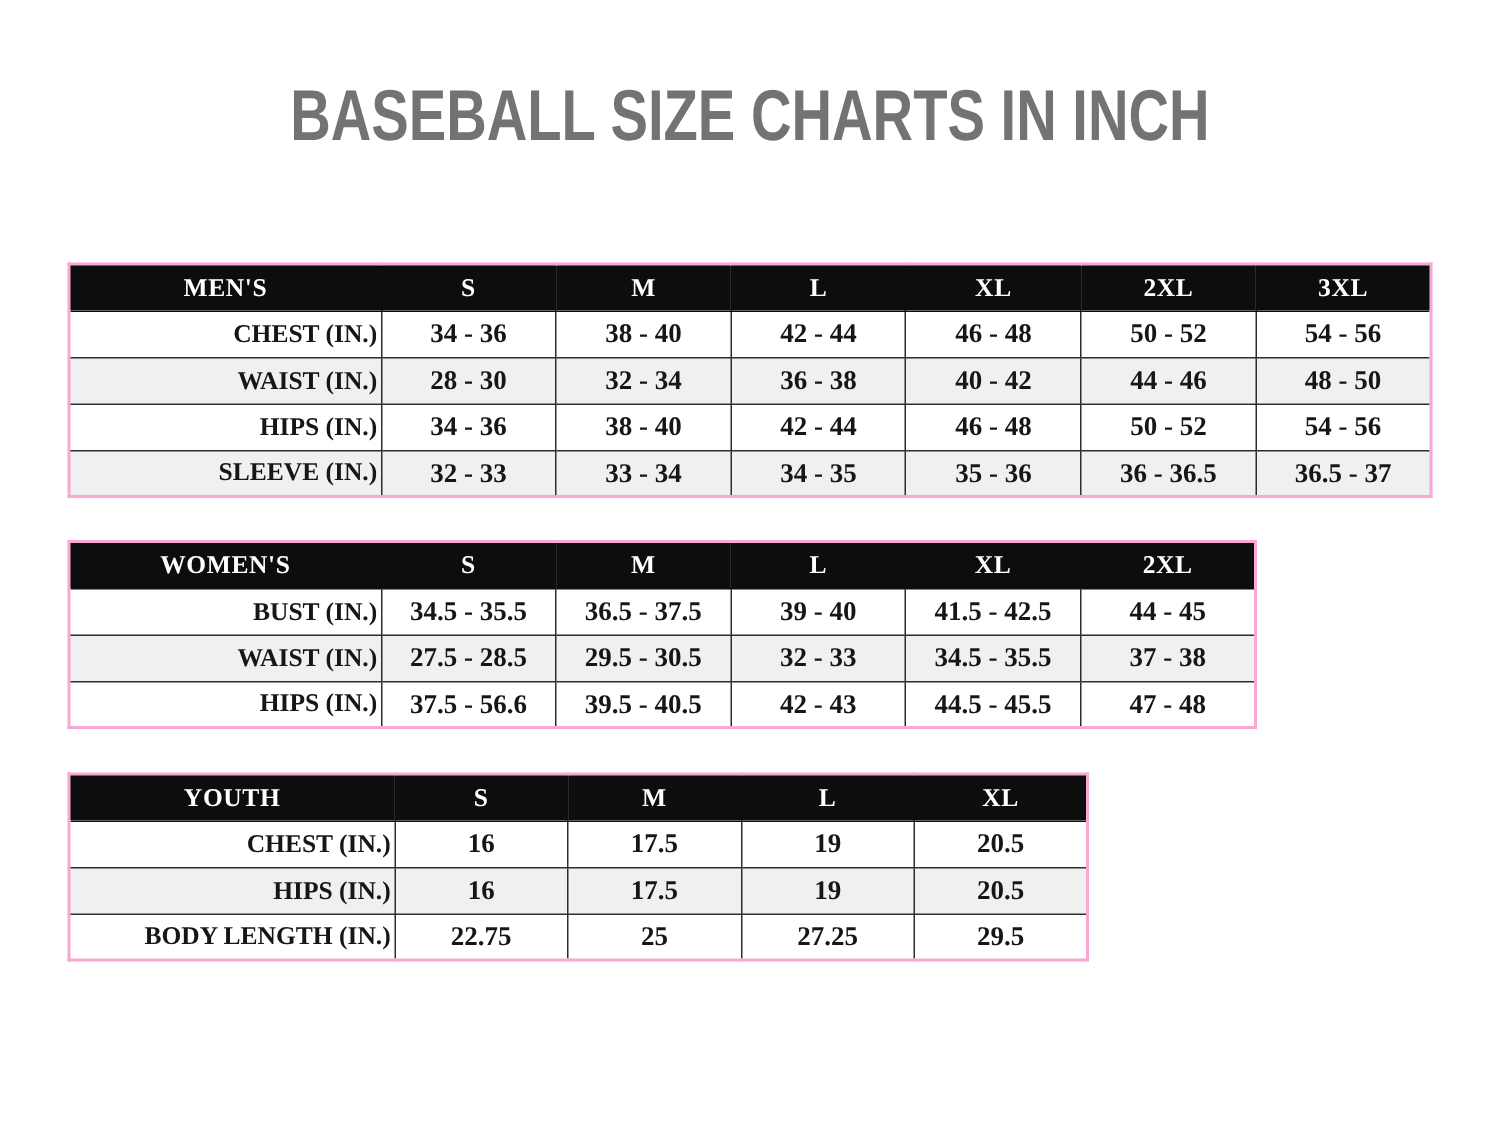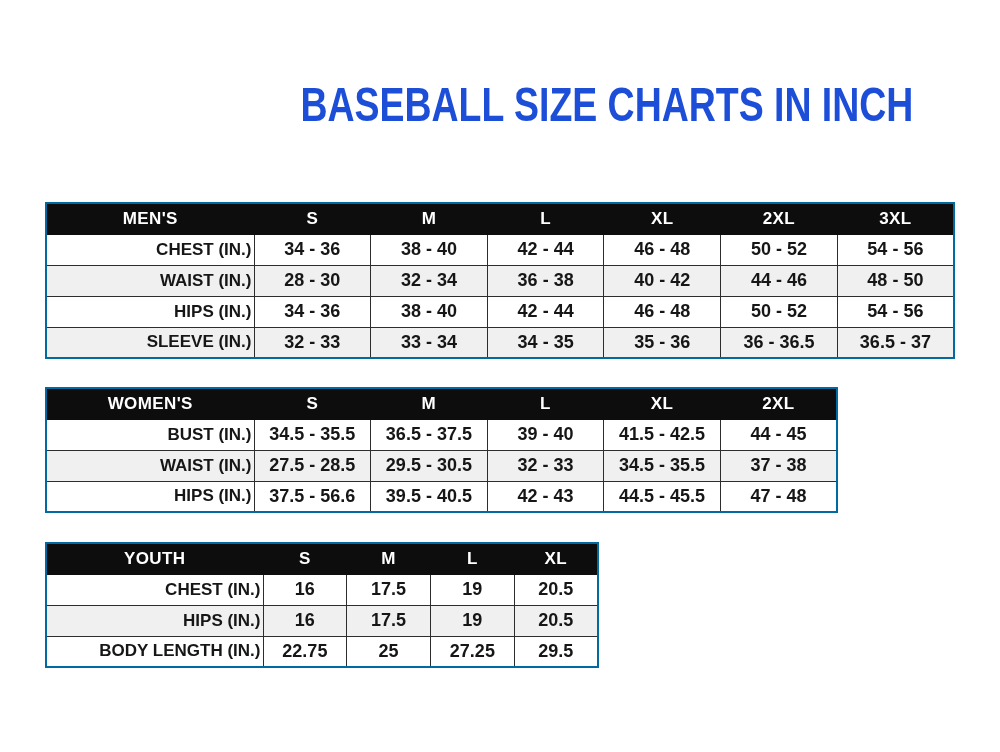--- a/index.html
+++ b/index.html
@@ -2,32 +2,33 @@
 <html><head>
 <meta charset="utf-8">
 <style>
   * { margin:0; padding:0; box-sizing:border-box; }
   html, body { background:#ffffff; }
   .page {
     width:1000px; height:752px; background:#ffffff; overflow:hidden;
     font-family:"Liberation Sans", sans-serif; position:relative;
   }
   .title {
-    margin-top:79px; text-align:right; font-weight:bold; font-size:48px;
-    line-height:52px; color:#1d4ed8; white-space:nowrap;
+    margin-top:52px; text-align:center; font-weight:bold; font-size:48px;
+    line-height:52px; color:#737373; white-space:nowrap;
   }
   .title-inner { display:inline-block; transform:scaleX(0.78); transform-origin:center; }
   .tables { padding-left:45px; }
   table.size-table {
     border-collapse:collapse; table-layout:fixed;
-    border:2px solid #0369a1;
+    border:2px solid #f9a8d4;
+    font-family:Liberation Serif, serif;
   }
   .size-table.mens   { width:910px; margin-top:71px; }
   .size-table.womens { width:793px; margin-top:28px;padding-left:26px; }
-  .size-table.youth  { width:554px; margin-top:29px; }
+  .size-table.youth  { width:681px; margin-top:29px; }
   .size-table col.label-col { width:208px; }
   .size-table.youth col.label-col { width:217px; }
   .size-table th, .size-table td {
     border:1.5px solid #2d2d2d; text-align:center; vertical-align:middle;
     height:31px; padding:0 2px; font-weight:bold;
   }
   .size-table thead th {
     background:#0d0d0d; color:#ffffff; font-size:17px; letter-spacing:0.4px;
     border-color:#0d0d0d;
   }

